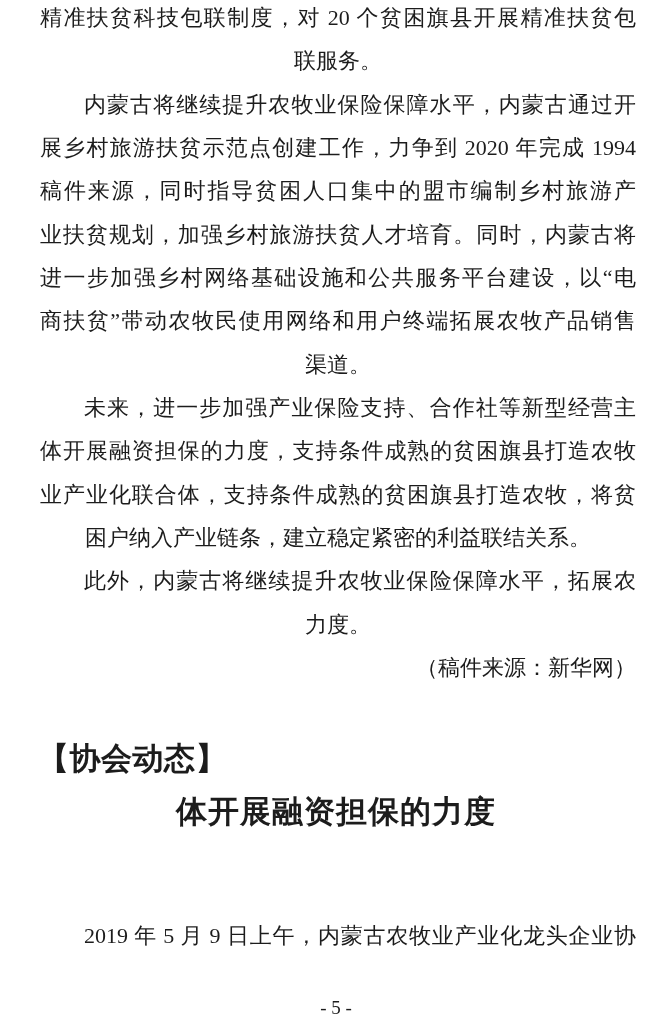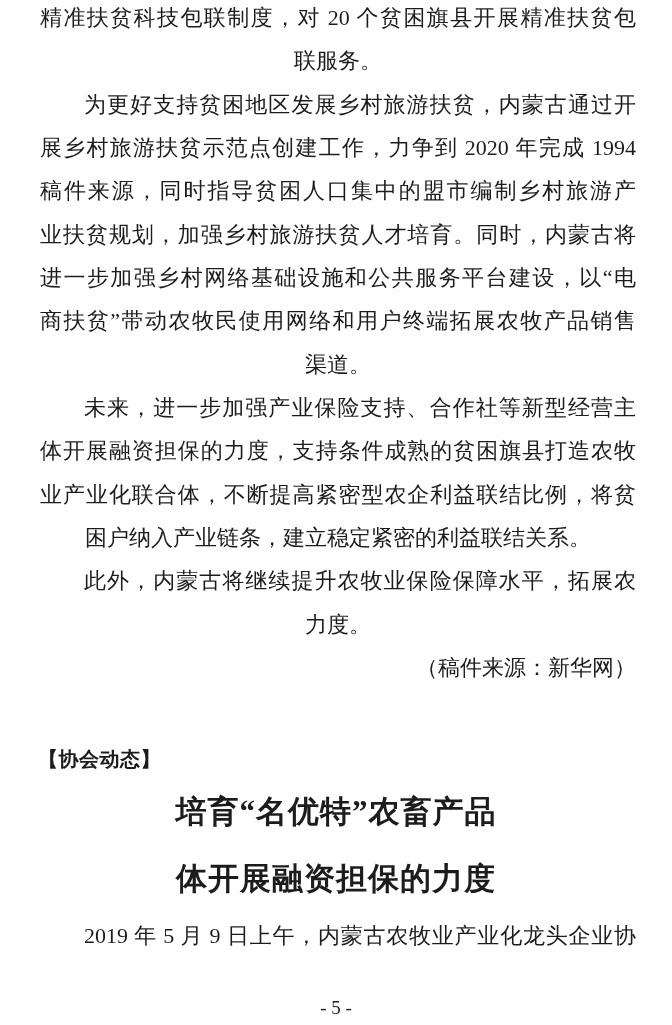--- a/index.html
+++ b/index.html
@@ -35,21 +35,21 @@
   .indent { text-indent: 2em; }
   .right-align {
     text-align-last: right;
   }
   .section-head {
     position: absolute;
     left: 38px;
     top: 743px;
     font-family: "Liberation Sans", "DejaVu Sans", sans-serif;
     font-weight: bold;
-    font-size: 20px;
+    font-size: 31px;
     line-height: 32px;
     letter-spacing: 0.5px;
     text-align: right;
   }
   .title-block {
     position: absolute;
     left: 0;
     right: 0;
     top: 779px;
     text-align: center;
@@ -75,40 +75,39 @@
   }
 </style>
 </head>
 <body>
 
 <div class="page">
 
   <div class="body-block">
     <div class="bline jl">精准扶贫科技包联制度，对 20 个贫困旗县开展精准扶贫包</div>
     <div class="bline">联服务。</div>
-    <div class="bline jl indent">为更好支持贫困地区发展乡村旅游扶贫，内蒙古通过开</div>
+    <div class="bline jl indent">内蒙古将继续提升农牧业保险保障水平，内蒙古通过开</div>
     <div class="bline jl">展乡村旅游扶贫示范点创建工作，力争到 2020 年完成 1994</div>
     <div class="bline jl">稿件来源，同时指导贫困人口集中的盟市编制乡村旅游产</div>
     <div class="bline jl">业扶贫规划，加强乡村旅游扶贫人才培育。同时，内蒙古将</div>
     <div class="bline jl">进一步加强乡村网络基础设施和公共服务平台建设，以“电</div>
     <div class="bline jl">商扶贫”带动农牧民使用网络和用户终端拓展农牧产品销售</div>
     <div class="bline">渠道。</div>
     <div class="bline jl indent">未来，进一步加强产业保险支持、合作社等新型经营主</div>
     <div class="bline jl">体开展融资担保的力度，支持条件成熟的贫困旗县打造农牧</div>
-    <div class="bline jl">业产业化联合体，不断提高紧密型农企利益联结比例，将贫</div>
+    <div class="bline jl">业产业化联合体，支持条件成熟的贫困旗县打造农牧，将贫</div>
     <div class="bline">困户纳入产业链条，建立稳定紧密的利益联结关系。</div>
     <div class="bline jl indent">此外，内蒙古将继续提升农牧业保险保障水平，拓展农</div>
     <div class="bline">力度。</div>
     <div class="bline right-align">（稿件来源：新华网）</div>
   </div>
 
   <div class="section-head">【协会动态】</div>
 
   <div class="title-block">
-    <div>培育“名优特”农畜产品</div>
     <div>体开展融资担保的力度</div>
   </div>
 
   <div class="last-para">
     <div class="bline jl indent">2019 年 5 月 9 日上午，内蒙古农牧业产业化龙头企业协</div>
   </div>
 
   <div class="footer">- 5 -</div>
 
 </div>

